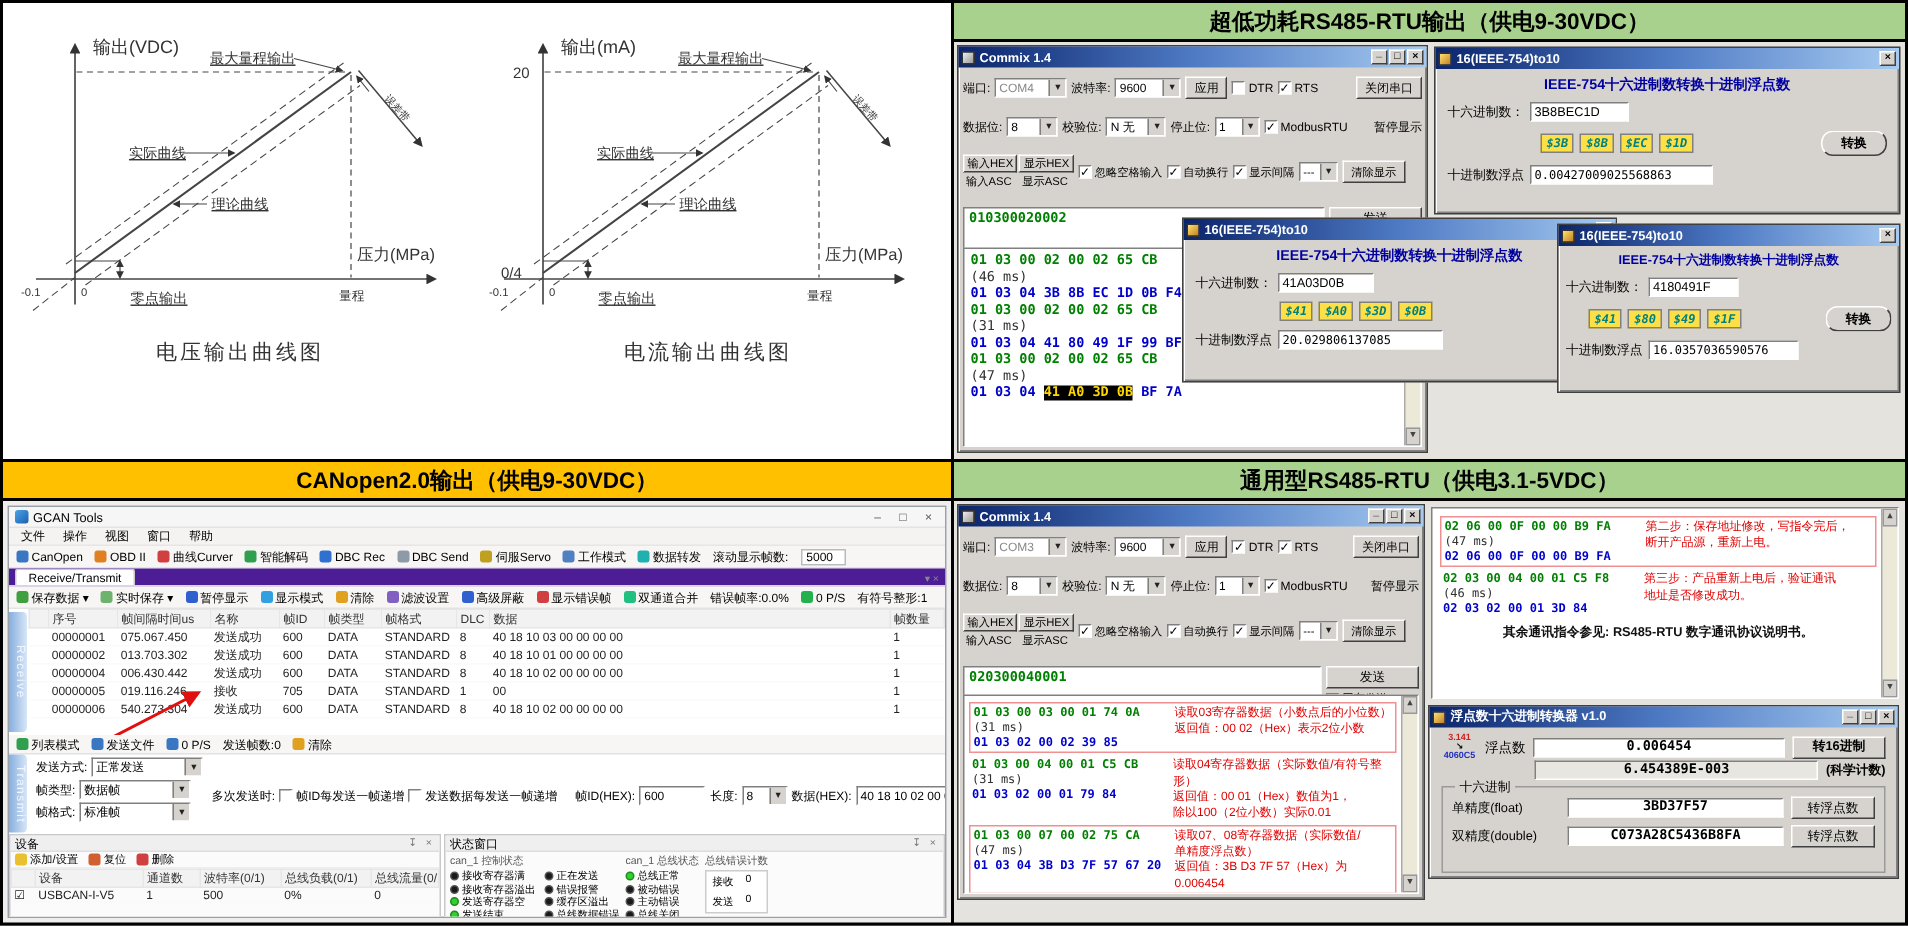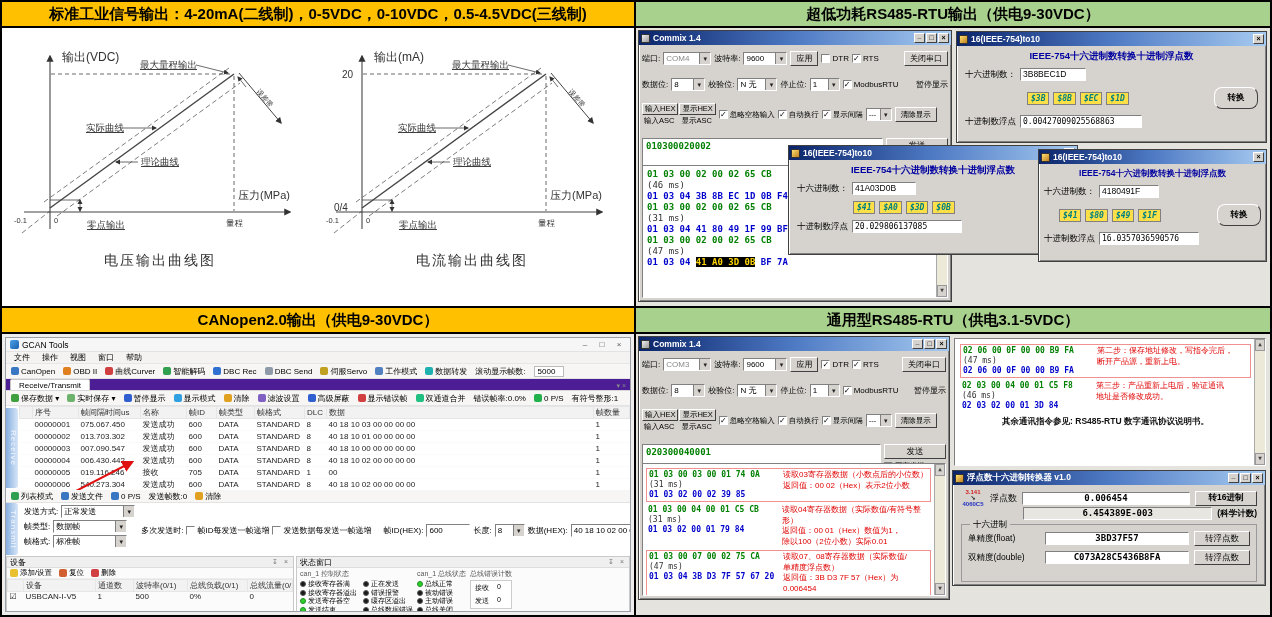--- a/index.html
+++ b/index.html
@@ -69,21 +69,21 @@
        background:#d6d3ce;border:1px solid #999;color:#444;}
   .vsb::after{content:"▼";position:absolute;bottom:0;left:0;right:0;height:10px;font-size:6px;text-align:center;
        background:#d6d3ce;border:1px solid #999;color:#444;}
 
   
   .ieee-h{color:#0000a0;font-weight:bold;text-align:center;font-size:9.5px;margin:4px 0 2px;white-space:nowrap;overflow:hidden;}
   .ieee-h.small{font-size:8.5px;}
   .ieee-row{display:flex;align-items:center;gap:4px;padding:3px 8px;}
   .bb{border:1px solid #808080;background:#fde047;color:#008080;font-weight:bold;
       font-size:8px;padding:1px 3px;font-family:"DejaVu Sans Mono",monospace;font-style:italic;}
-  .convbtn{width:44px;height:22px;font-weight:bold;margin-left:auto;border-radius:8px;}
+  .convbtn{width:44px;height:17px;font-weight:bold;margin-left:auto;border-radius:8px;}
   .decfld{font-family:"DejaVu Sans Mono",monospace;font-size:8px;}
 
   
   .blk{display:flex;gap:8px;margin:2px 1px;padding:1px 2px;align-items:flex-start;}
   .blk.boxed{border:1px solid #f09090;}
   .blk-hex{width:126px;flex:none;}
   .blk-hex .hxl{font-size:8px;line-height:10px;}
   .blk-ann{color:#e00000;font-size:8px;line-height:10.5px;font-family:"Liberation Sans",sans-serif;font-weight:normal;}
 
   
@@ -159,21 +159,20 @@
   .grp-label{position:absolute;top:-6px;left:8px;background:#d6d3ce;padding:0 3px;font-size:8.5px;}
   .convrow{display:flex;align-items:center;gap:5px;margin-bottom:4px;}
   .convfld{flex:1;text-align:center;font-family:"DejaVu Sans Mono",monospace;font-weight:bold;font-size:9px;}
 </style>
 </head>
 <body>
 
 <div id="stage">
 
   <div class="cell" id="q-tl">
-    <div class="q-header yellow">标准工业信号输出：4-20mA(二线制)，0-5VDC，0-10VDC，0.5-4.5VDC(三线制)</div>
     <div class="q-body">
 
       <svg class="chart-svg" style="left:8px" width="306" height="250" viewBox="0 0 306 250">
         <defs>
           <marker id="ah1" viewBox="0 0 10 10" refX="8" refY="5" markerWidth="6.5" markerHeight="6.5" orient="auto-start-reverse">
               <path d="M0,0L10,5L0,10z" fill="#333"></path>
             </marker>
         </defs>
         <g class="cline" stroke="#444">
           <line x1="40" y1="197" x2="40" y2="24" stroke-width="1.1" marker-end="url(#ah1)"></line>
@@ -560,32 +559,20 @@
                 <tr>
                   <td></td>
                   <td>00000002</td>
                   <td>013.703.302</td>
                   <td>发送成功</td>
                   <td>600</td>
                   <td>DATA</td>
                   <td>STANDARD</td>
                   <td>8</td>
                   <td>40 18 10 01 00 00 00 00</td>
-                  <td>1</td>
-                </tr>
-                <tr>
-                  <td></td>
-                  <td>00000003</td>
-                  <td>007.090.547</td>
-                  <td>发送成功</td>
-                  <td>600</td>
-                  <td>DATA</td>
-                  <td>STANDARD</td>
-                  <td>8</td>
-                  <td>40 18 10 00 00 00 00 00</td>
                   <td>1</td>
                 </tr>
                 <tr>
                   <td></td>
                   <td>00000004</td>
                   <td>006.430.442</td>
                   <td>发送成功</td>
                   <td>600</td>
                   <td>DATA</td>
                   <td>STANDARD</td>

